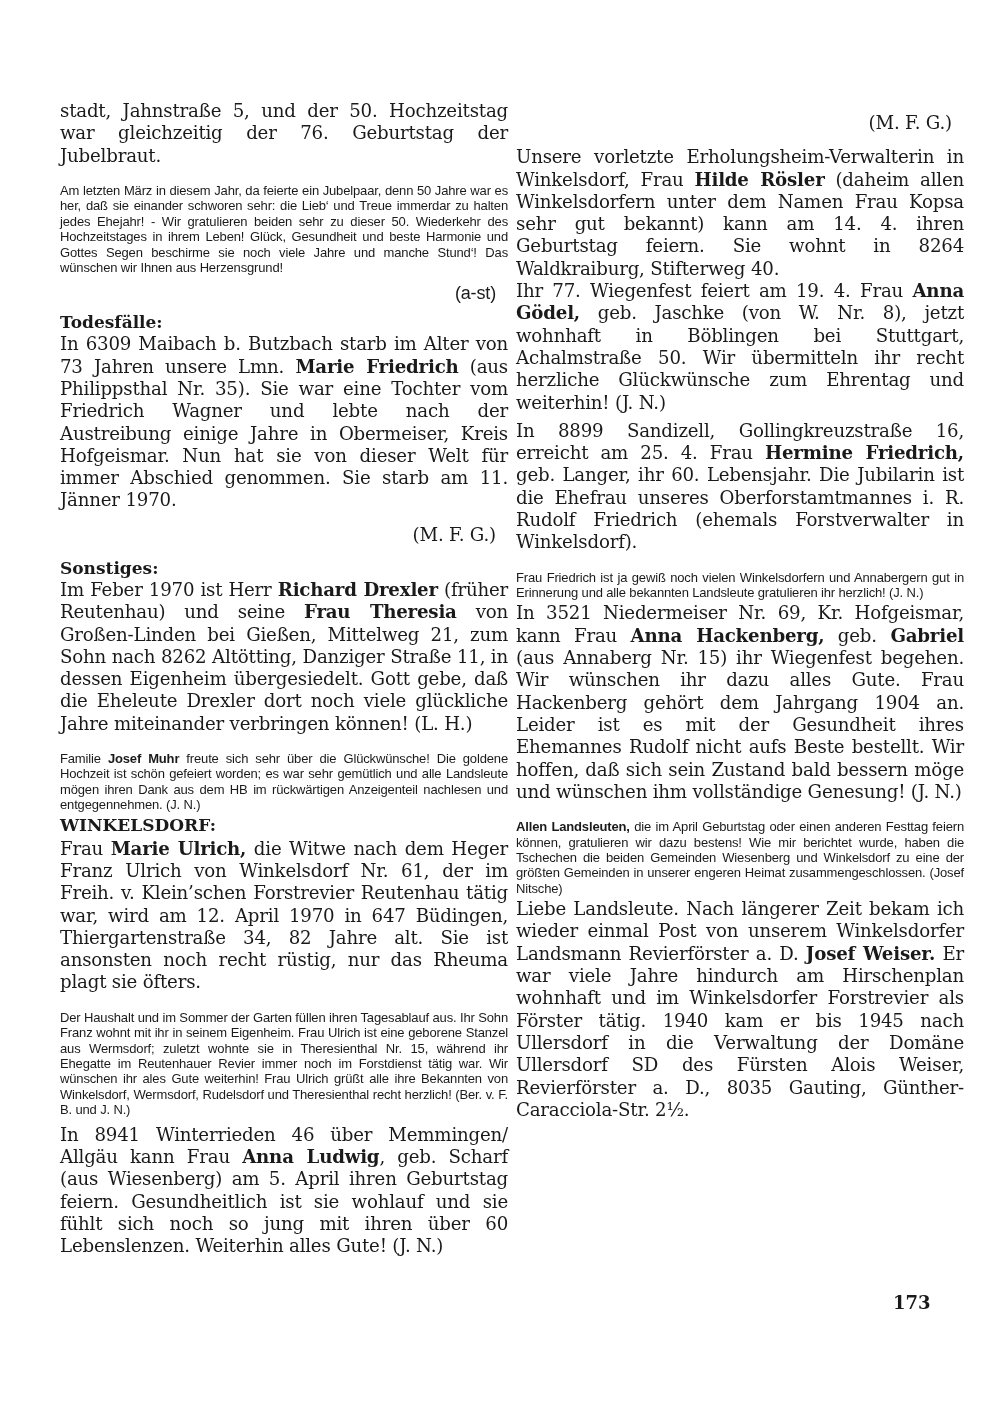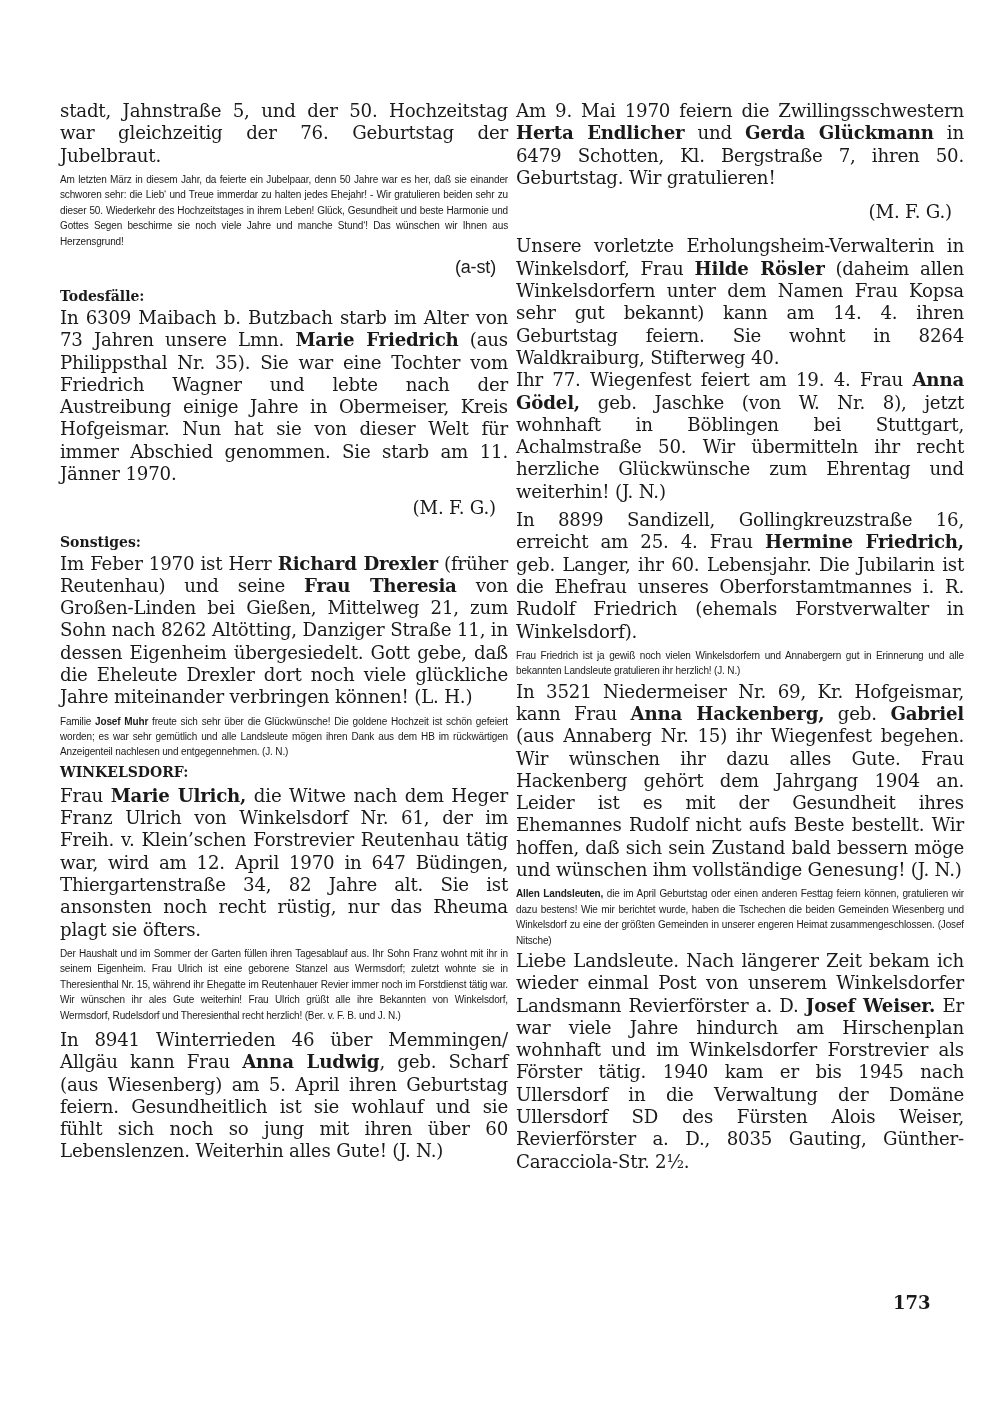--- a/index.html
+++ b/index.html
@@ -10,33 +10,33 @@
   .big {
     font-family: "DejaVu Serif", serif;
     font-size: 18.2px;
     line-height: 22.3px;
     text-align: justify;
     margin: 0;
     letter-spacing: -0.2px;
   }
   .small {
     font-family: "Liberation Sans", sans-serif;
-    font-size: 10px;
+    font-size: 13px;
     line-height: 15.4px;
     text-align: justify;
-    margin: 5px 0 2px 0;
+    margin: 16px 0 2px 0;
     font-stretch: condensed;
     letter-spacing: -0.15px;
   }
   .small b { font-weight: bold; }
   .big b { font-weight: bold; }
   .heading {
     font-family: "DejaVu Serif", serif;
     font-weight: bold;
-    font-size: 14px;
+    font-size: 17px;
     line-height: 21px;
     margin: 0;
   }
   .heading.caps { margin-bottom: 2px; }
   .sig { text-align: right; margin: 12px; }
   .sig.small { font-size: 18px; line-height: 13px; }
   .gap-s { margin-top: 6px; }
   .pagenum {
     position: absolute; left: 893px; top: 1292px;
     font-family: "DejaVu Serif", serif; font-weight: bold; font-size: 18px;
@@ -58,21 +58,20 @@
   <p class="big"><span>Im Feber 1970 ist Herr </span><b>Richard Drexler</b><span> (früher Reutenhau) und seine </span><b>Frau Theresia</b><span> von Großen-Linden bei Gießen, Mittelweg 21, zum Sohn nach 8262 Altötting, Danziger Straße 11, in dessen Eigenheim übergesiedelt. Gott gebe, daß die Eheleute Drexler dort noch viele glückliche Jahre miteinander verbringen können! (L. H.)</span></p>
   <p class="small"><span>Familie </span><b>Josef Muhr</b><span> freute sich sehr über die Glückwünsche! Die goldene Hochzeit ist schön gefeiert worden; es war sehr gemütlich und alle Landsleute mögen ihren Dank aus dem HB im rückwärtigen Anzeigenteil nachlesen und entgegennehmen. (J. N.)</span></p>
 
   <h3 class="heading caps">WINKELSDORF:</h3>
   <p class="big"><span>Frau </span><b>Marie Ulrich,</b><span> die Witwe nach dem Heger Franz Ulrich von Winkelsdorf Nr. 61, der im Freih. v. Klein’schen Forstrevier Reutenhau tätig war, wird am 12. April 1970 in 647 Büdingen, Thiergartenstraße 34, 82 Jahre alt. Sie ist ansonsten noch recht rüstig, nur das Rheuma plagt sie öfters.</span></p>
   <p class="small">Der Haushalt und im Sommer der Garten füllen ihren Tagesablauf aus. Ihr Sohn Franz wohnt mit ihr in seinem Eigenheim. Frau Ulrich ist eine geborene Stanzel aus Wermsdorf; zuletzt wohnte sie in Theresienthal Nr. 15, während ihr Ehegatte im Reutenhauer Revier immer noch im Forstdienst tätig war. Wir wünschen ihr ales Gute weiterhin! Frau Ulrich grüßt alle ihre Bekannten von Winkelsdorf, Wermsdorf, Rudelsdorf und Theresienthal recht herzlich! (Ber. v. F. B. und J. N.)</p>
   <p class="big gap-s"><span>In 8941 Winterrieden 46 über Memmingen/ Allgäu kann Frau </span><b>Anna Ludwig</b><span>, geb. Scharf (aus Wiesenberg) am 5. April ihren Geburtstag feiern. Gesundheitlich ist sie wohlauf und sie fühlt sich noch so jung mit ihren über 60 Lebenslenzen. Weiterhin alles Gute! (J. N.)</span></p>
 </div>
 
 <div class="col right">
-  <p class="big"><span>Am 9. Mai 1970 feiern die Zwillingsschwestern </span><b>Herta Endlicher</b><span> und </span><b>Gerda Glückmann</b><span> in 6479 Schotten, Kl. Bergstraße 7, ihren 50. Geburtstag. Wir gratulieren!</span></p>
   <p class="big sig">(M. F. G.)</p>
   <p class="big"><span>Unsere vorletzte Erholungsheim-Verwalterin in Winkelsdorf, Frau </span><b>Hilde Rösler</b><span> (daheim allen Winkelsdorfern unter dem Namen Frau Kopsa sehr gut bekannt) kann am 14. 4. ihren Geburtstag feiern. Sie wohnt in 8264 Waldkraiburg, Stifterweg 40.</span></p>
   <p class="big"><span>Ihr 77. Wiegenfest feiert am 19. 4. Frau </span><b>Anna Gödel,</b><span> geb. Jaschke (von W. Nr. 8), jetzt wohnhaft in Böblingen bei Stuttgart, Achalmstraße 50. Wir übermitteln ihr recht herzliche Glückwünsche zum Ehrentag und weiterhin! (J. N.)</span></p>
   <p class="big gap-s"><span>In 8899 Sandizell, Gollingkreuzstraße 16, erreicht am 25. 4. Frau </span><b>Hermine Friedrich,</b><span> geb. Langer, ihr 60. Lebensjahr. Die Jubilarin ist die Ehefrau unseres Oberforstamtmannes i. R. Rudolf Friedrich (ehemals Forstverwalter in Winkelsdorf).</span></p>
   <p class="small">Frau Friedrich ist ja gewiß noch vielen Winkelsdorfern und Annabergern gut in Erinnerung und alle bekannten Landsleute gratulieren ihr herzlich! (J. N.)</p>
   <p class="big"><span>In 3521 Niedermeiser Nr. 69, Kr. Hofgeismar, kann Frau </span><b>Anna Hackenberg,</b><span> geb. </span><b>Gabriel</b><span> (aus Annaberg Nr. 15) ihr Wiegenfest begehen. Wir wünschen ihr dazu alles Gute. Frau Hackenberg gehört dem Jahrgang 1904 an. Leider ist es mit der Gesundheit ihres Ehemannes Rudolf nicht aufs Beste bestellt. Wir hoffen, daß sich sein Zustand bald bessern möge und wünschen ihm vollständige Genesung! (J. N.)</span></p>
   <p class="small"><b>Allen Landsleuten,</b><span> die im April Geburtstag oder einen anderen Festtag feiern können, gratulieren wir dazu bestens! Wie mir berichtet wurde, haben die Tschechen die beiden Gemeinden Wiesenberg und Winkelsdorf zu eine der größten Gemeinden in unserer engeren Heimat zusammengeschlossen. (Josef Nitsche)</span></p>
   <p class="big"><span>Liebe Landsleute. Nach längerer Zeit bekam ich wieder einmal Post von unserem Winkelsdorfer Landsmann Revierförster a. D. </span><b>Josef Weiser.</b><span> Er war viele Jahre hindurch am Hirschenplan wohnhaft und im Winkelsdorfer Forstrevier als Förster tätig. 1940 kam er bis 1945 nach Ullersdorf in die Verwaltung der Domäne Ullersdorf SD des Fürsten Alois Weiser, Revierförster a. D., 8035 Gauting, Günther-Caracciola-Str. 2½.</span></p>
 </div>
 

